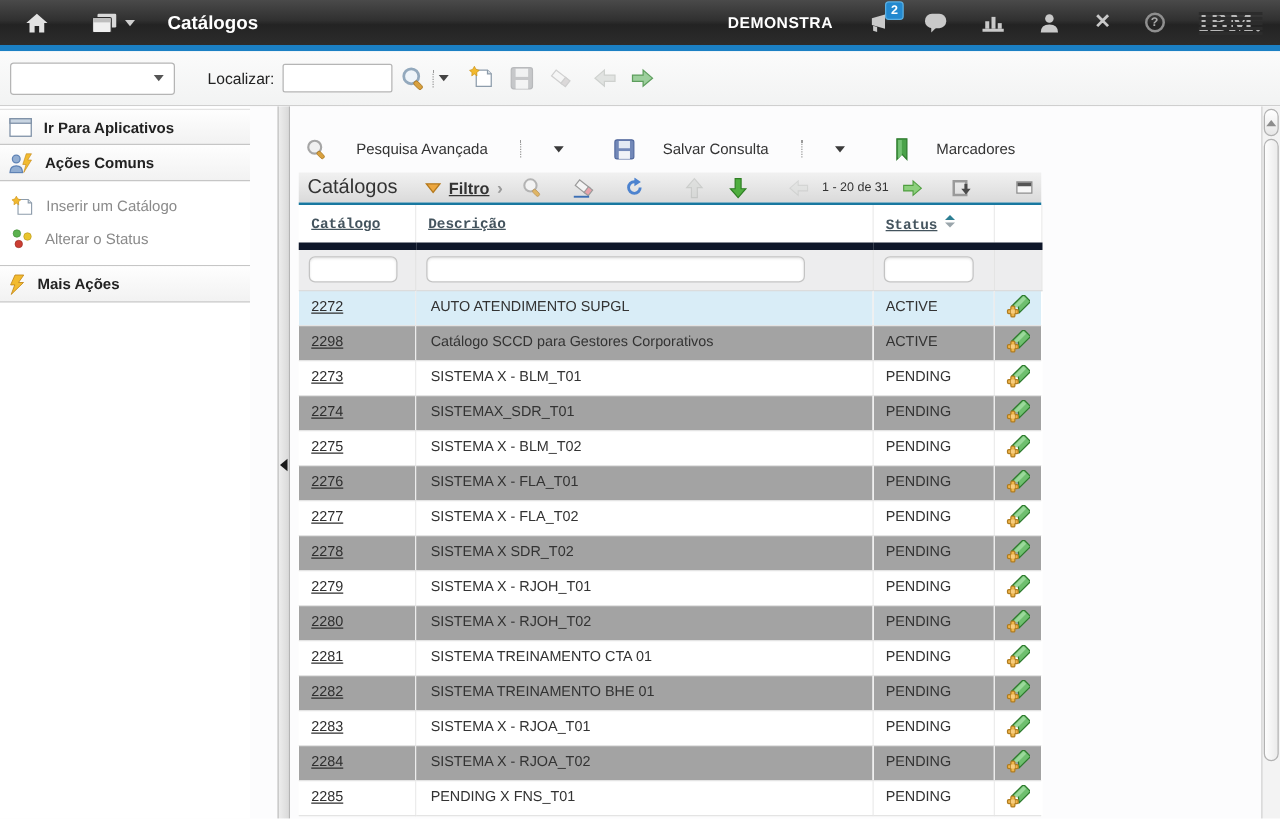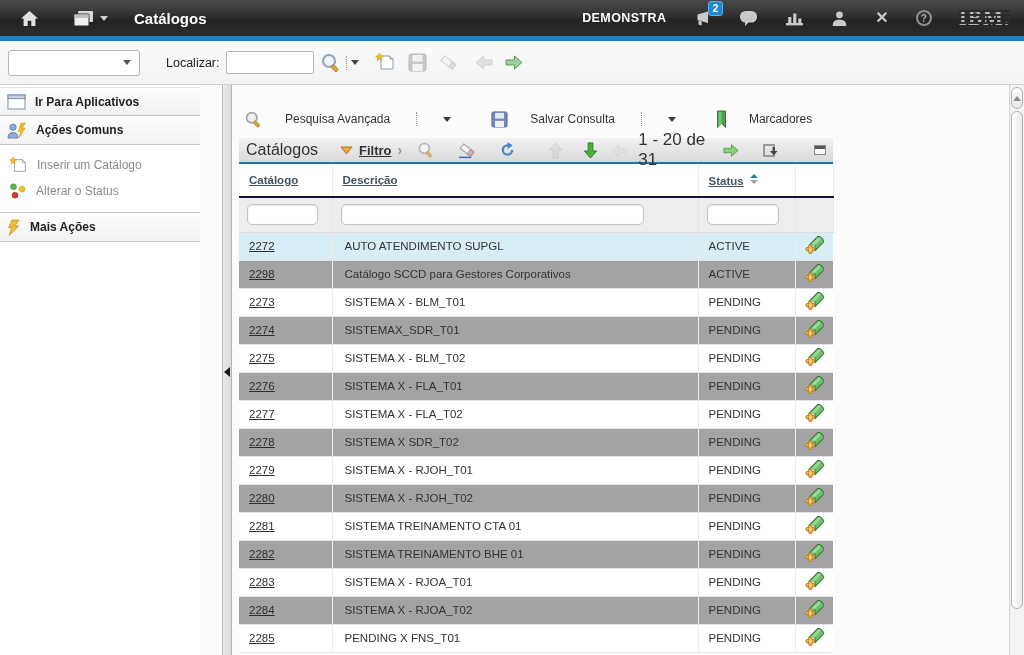--- a/index.html
+++ b/index.html
@@ -71,29 +71,29 @@
   
   #tablewrap { position:absolute; left:7px; top:53px; width:594px; }
   #tabletitle { height:26px; background:linear-gradient(#f1f1f1,#dadada); border-bottom:2px solid #1878a0;
     display:flex; align-items:center; padding:0 7px; }
   #tabletitle .t { font-size:16px; color:#333; }
   #filtergrp { margin-left:22px; display:flex; align-items:center; gap:6px; cursor:pointer; }
   #filterlbl { font-size:13px; font-weight:bold; color:#333; text-decoration:underline; }
   .chev { color:#9a9a9a; font-size:14px; font-weight:bold; margin:0 6px; }
   .tt-ic { margin:0 9px; display:flex; align-items:center; cursor:pointer; }
   #pagegrp { margin-left:auto; display:flex; align-items:center; gap:8px; }
-  #pagetext { font-size:17px; color:#333; }
+  #pagetext { font-size:10px; color:#333; }
   #minimize { width:13px; height:10px; border:1px solid #8a8a8a; background:#f7f7f7; margin-left:26px; cursor:pointer; }
   #minimize i { display:block; height:3px; background:#555; }
 
   table { width:594px; border-collapse:collapse; table-layout:fixed; background:#fff; }
   col.c1{width:93px} col.c2{width:366px} col.c3{width:97px} col.c4{width:38px}
   thead tr.hrow { height:33px; background:#fff; }
   thead tr.hrow th { text-align:left; padding-left:10px; font-size:11.5px; color:#44545e;
-    border-bottom:2px solid #0f172a; border-right:1px solid #ececec; }
+    border-bottom:6px solid #0f172a; border-right:1px solid #ececec;font-family:Liberation Mono, monospace; }
   thead tr.hrow th span.htxt { text-decoration:underline; cursor:pointer; }
   .sorticon { display:inline-block; margin-left:6px; vertical-align:1px; }
   .sorticon b { display:block; width:0; height:0; border-left:4px solid transparent; border-right:4px solid transparent; }
   .sorticon .up { border-bottom:4px solid #2d7f93; margin-bottom:2px; }
   .sorticon .dn { border-top:4px solid #9aa5ab; }
   thead tr.frow { height:35px; background:#ededee; }
   thead tr.frow td { border-bottom:1px solid #dcdcdc; border-right:1px solid #e4e4e4; padding-left:8px; }
   .fin { height:21px; border:1px solid #c4c4c4; border-radius:5px; background:#fff;
     box-shadow:inset 0 1px 2px rgba(0,0,0,.10); padding:0 5px; font-size:11px; }
   #f-cat{width:71px} #f-desc{width:303px} #f-status{width:72px}

